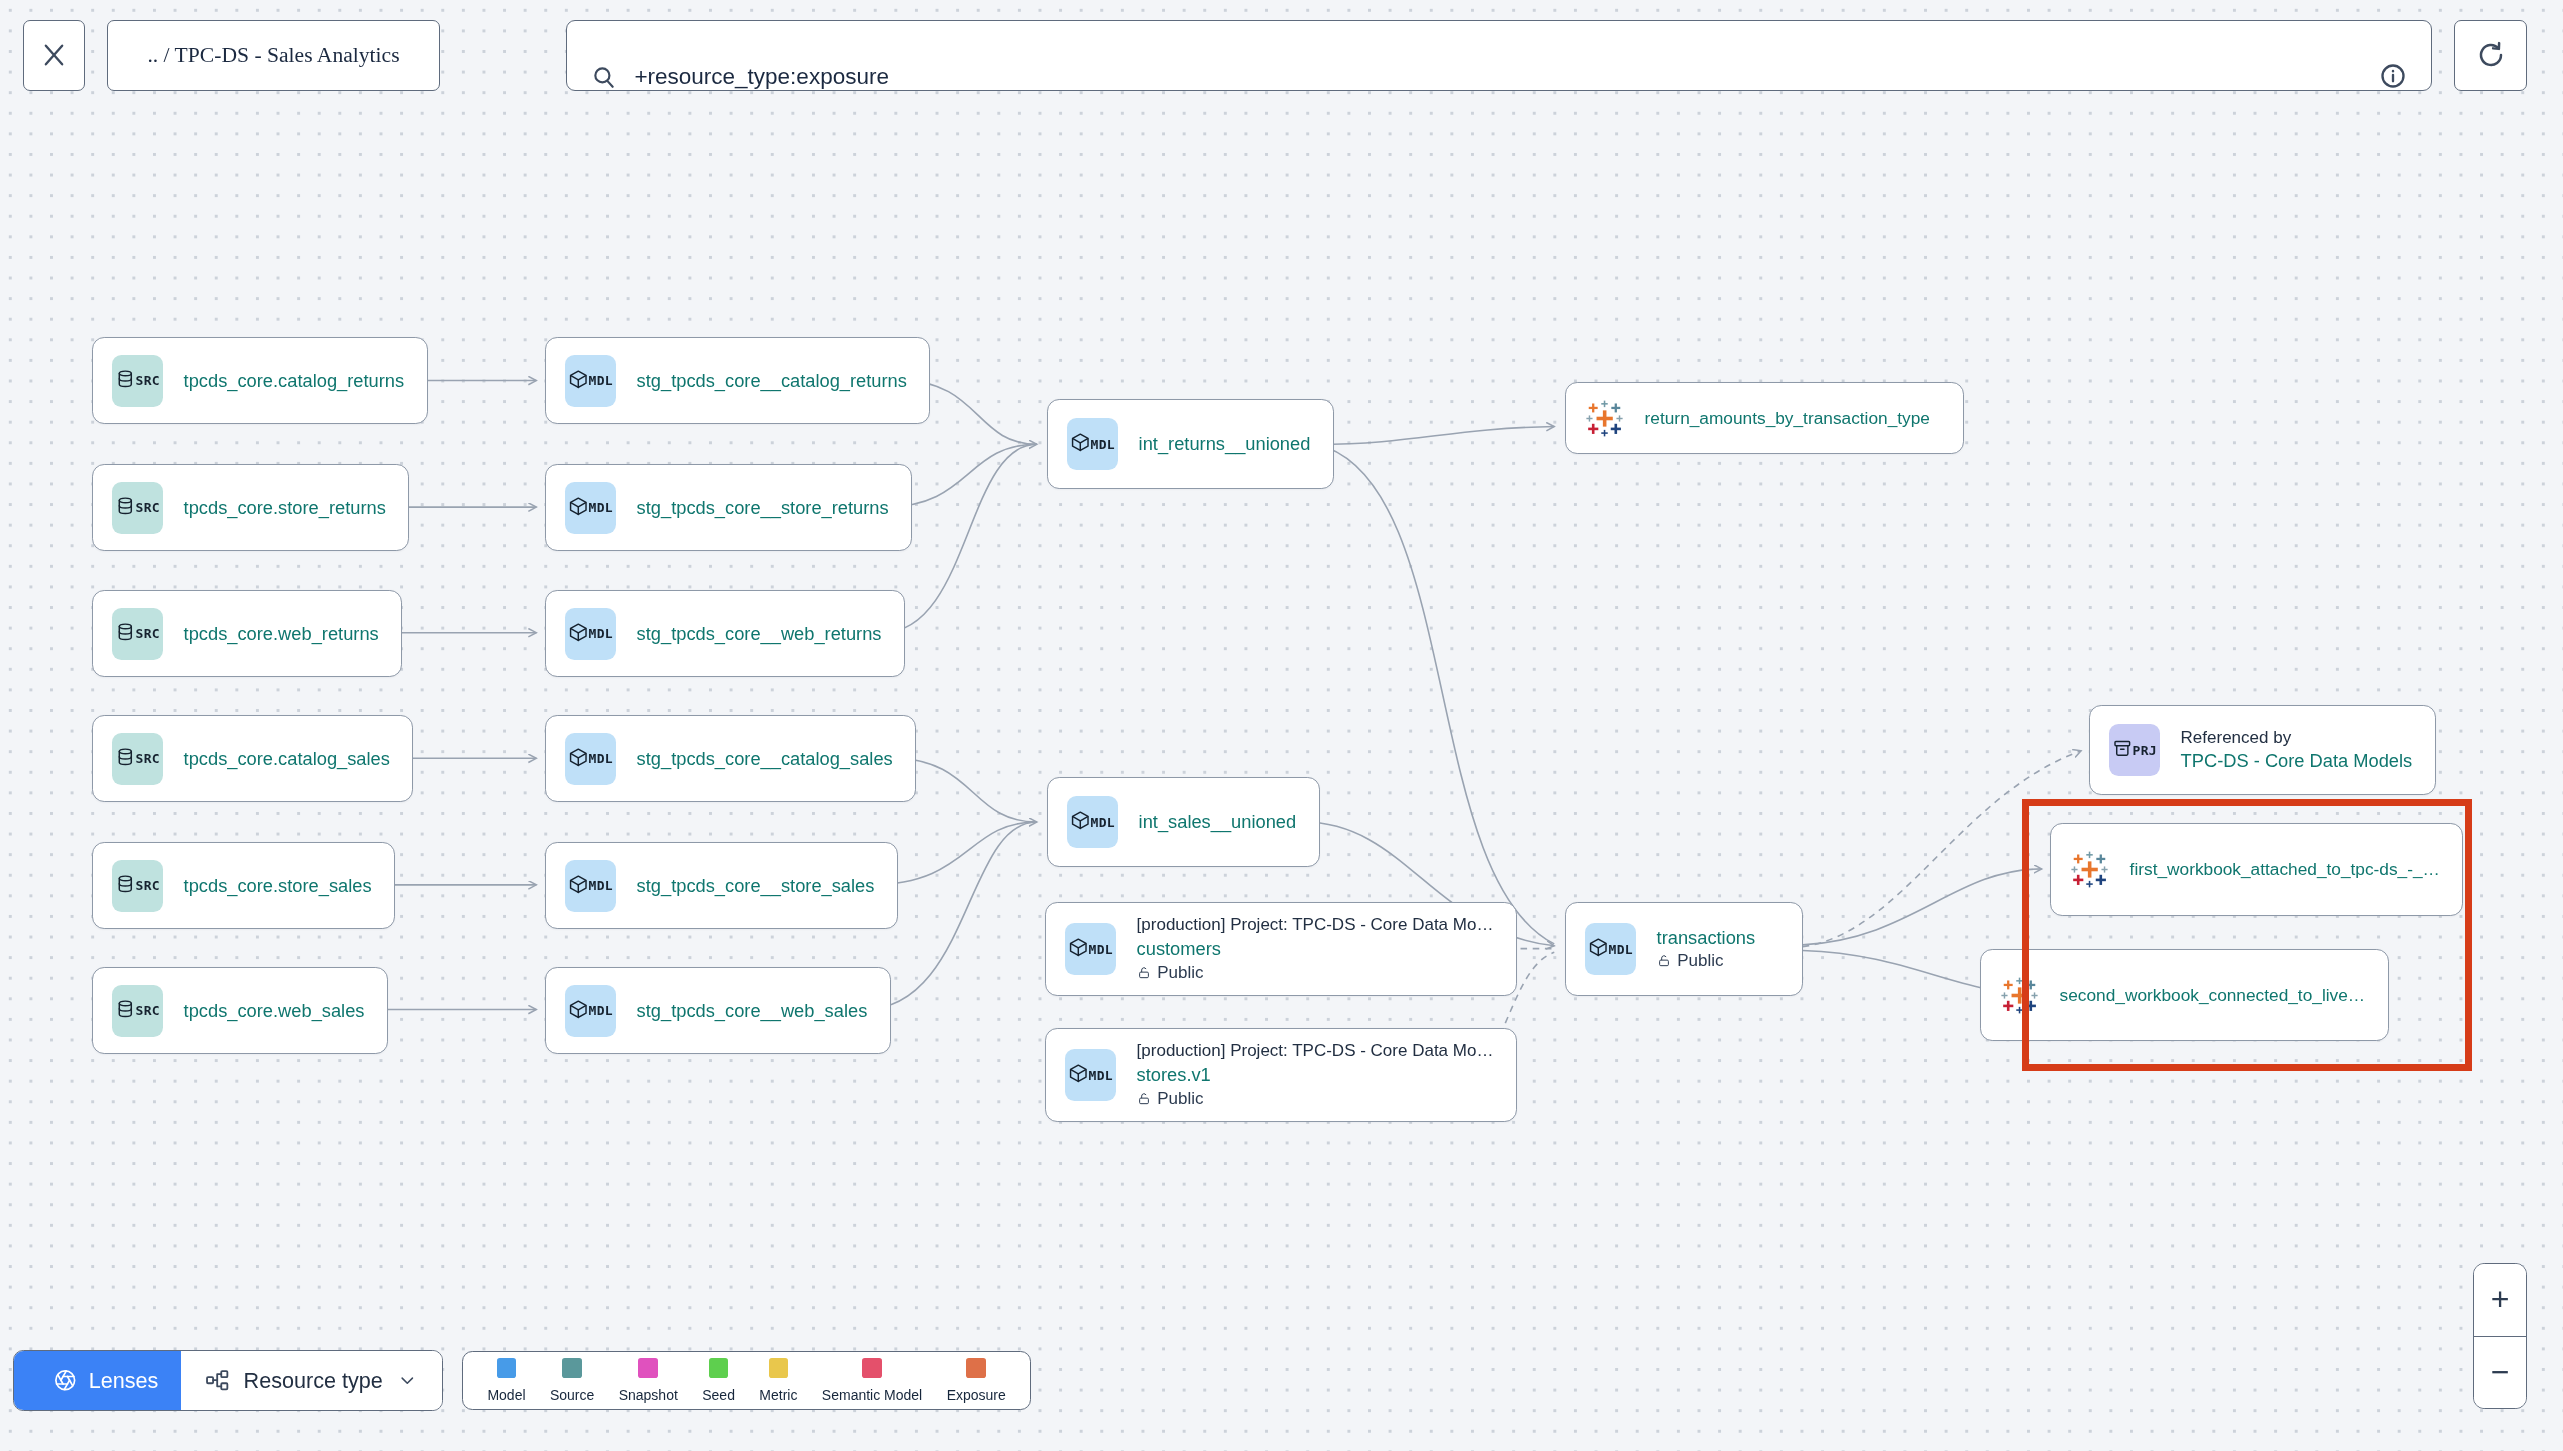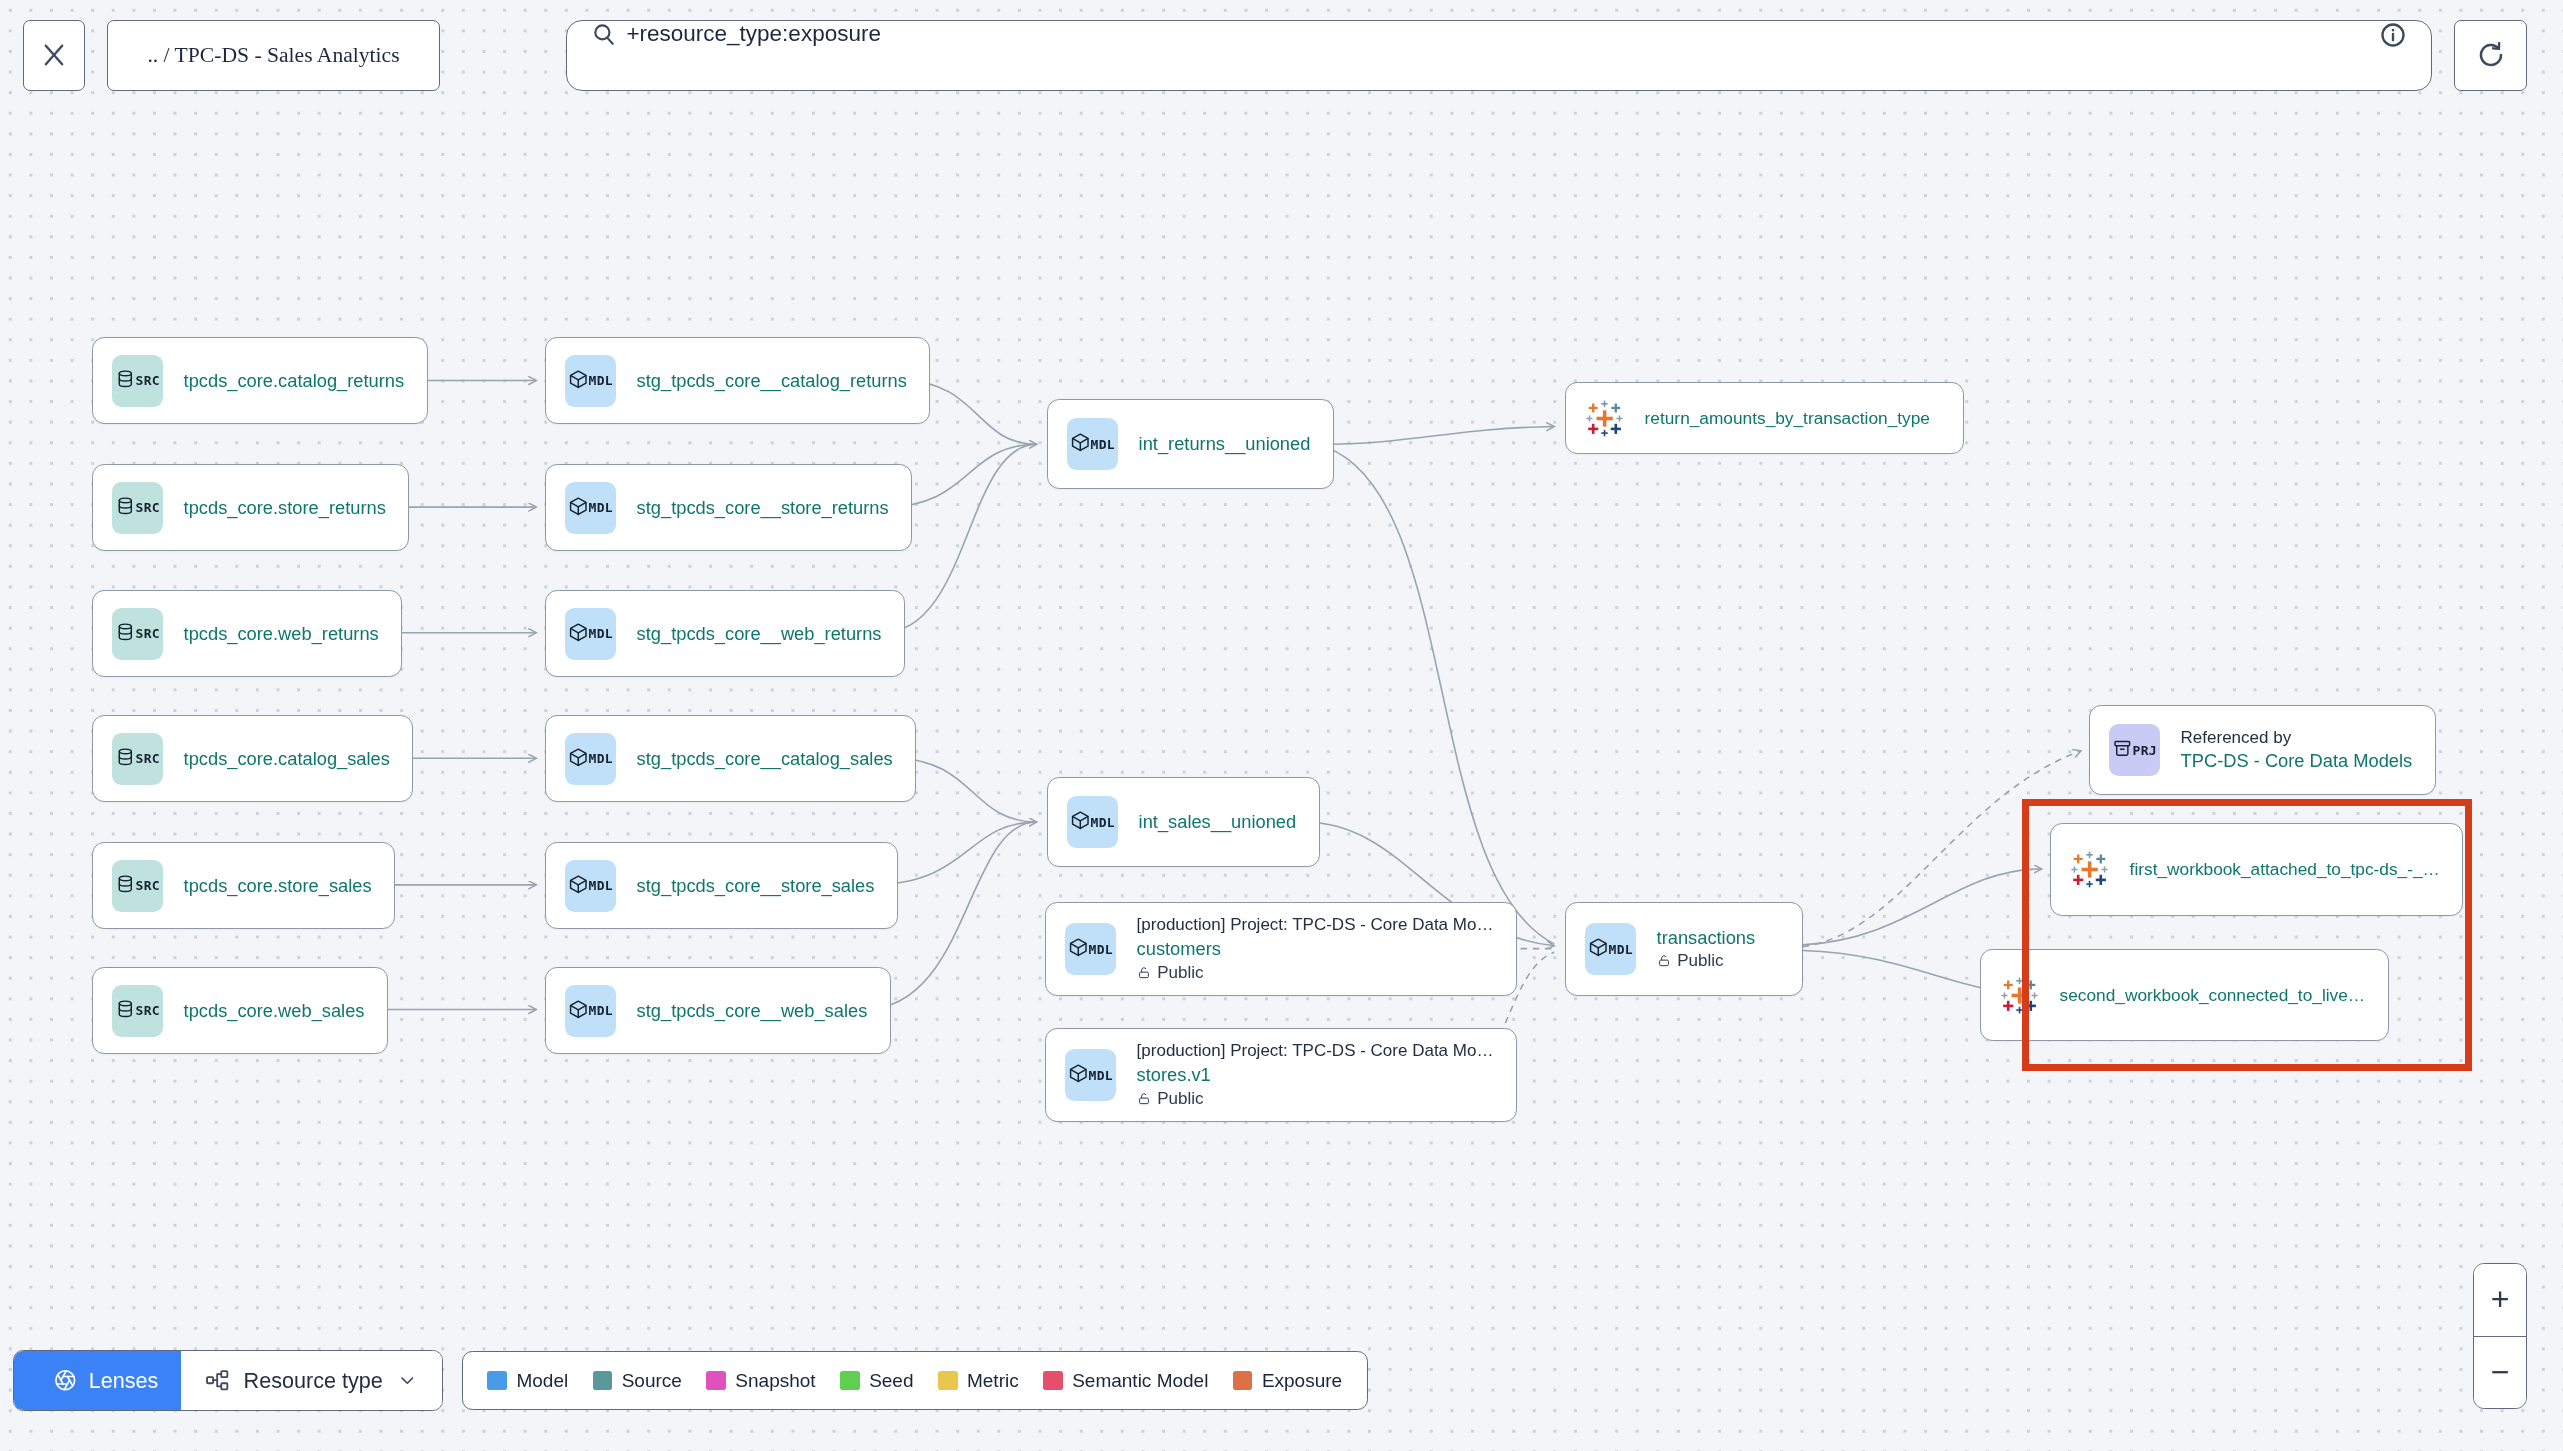--- a/index.html
+++ b/index.html
@@ -18,22 +18,22 @@
     position: absolute; background: #fff; border: 1.9px solid #5f6b7d;
     border-radius: 7px; display: flex; align-items: center; justify-content: center;
     cursor: pointer;
     font-family: Liberation Serif, serif;
   }
   #close-btn { left: 23.4px; top: 19.7px; width: 62px; height: 71px; }
   #breadcrumb-btn { left: 107px; top: 19.7px; width: 333px; height: 71px; font-size: 21.6px; }
   #refresh-btn { left: 2454px; top: 19.7px; width: 73px; height: 71px; }
   #search-bar {
     position: absolute; left: 566px; top: 19.7px; width: 1866px; height: 71px;
-    background: #fff; border: 1.9px solid #5f6b7d; border-radius: 16px;
-    display: flex; align-items: flex-start; padding: 0 24.4px; gap: 9px;
+    background: #fff; border: 1.9px solid #5f6b7d; border-radius: 9px;
+    display: flex; align-items: flex-end; padding: 0 24.4px; gap: 17px;
   }
   #search-input {
     flex: 1; border: none; outline: none; font-size: 22.5px; color: #1b2940;
     font-family: "Liberation Sans", sans-serif; background: transparent;
   }
   .chrome-icon { stroke: #3d4a5e; fill: none; stroke-width: 2; stroke-linecap: round; stroke-linejoin: round; }
 
   
   #canvas { position: absolute; inset: 0; }
   #edges-svg { position: absolute; left: 0; top: 0; width: 2563px; height: 1451px; }
@@ -76,21 +76,21 @@
     display: flex; align-items: center; gap: 14px; padding: 0 24.4px; background: #fff;
     font-size: 21.6px; color: #222f42; cursor: pointer;
   }
   #resource-type-btn svg { stroke: #3d4a5e; fill: none; stroke-width: 1.8; stroke-linecap: round; stroke-linejoin: round; }
 
   #legend-panel {
     position: absolute; left: 462px; top: 1351px; height: 59px;
     background: #fff; border: 1.5px solid #5f6b7d; border-radius: 10.3px;
     display: flex; align-items: center; gap: 24.4px; padding: 0 24.4px;
   }
-  .legend-item { display: flex; align-items: center; gap: 9.4px; font-size: 19px; color: #16263b; }
+  .legend-item { display: flex; align-items: center; gap: 9.4px; font-size: 14px; color: #16263b; flex-direction: column; }
   .legend-swatch { width: 19.7px; height: 19.7px; border-radius: 2.8px; }
 
   #zoom-controls {
     position: absolute; left: 2473px; top: 1263px; width: 54px; height: 146px;
     background: #fff; border: 1.9px solid #5f6b7d; border-radius: 11.2px;
     display: flex; flex-direction: column; overflow: hidden;
   }
   .zoom-btn { flex: 1; display: flex; align-items: center; justify-content: center;
     font-size: 32px; color: #2c3b50; cursor: pointer; background: #fff; border: none;
     font-family: "Liberation Sans", sans-serif; }

